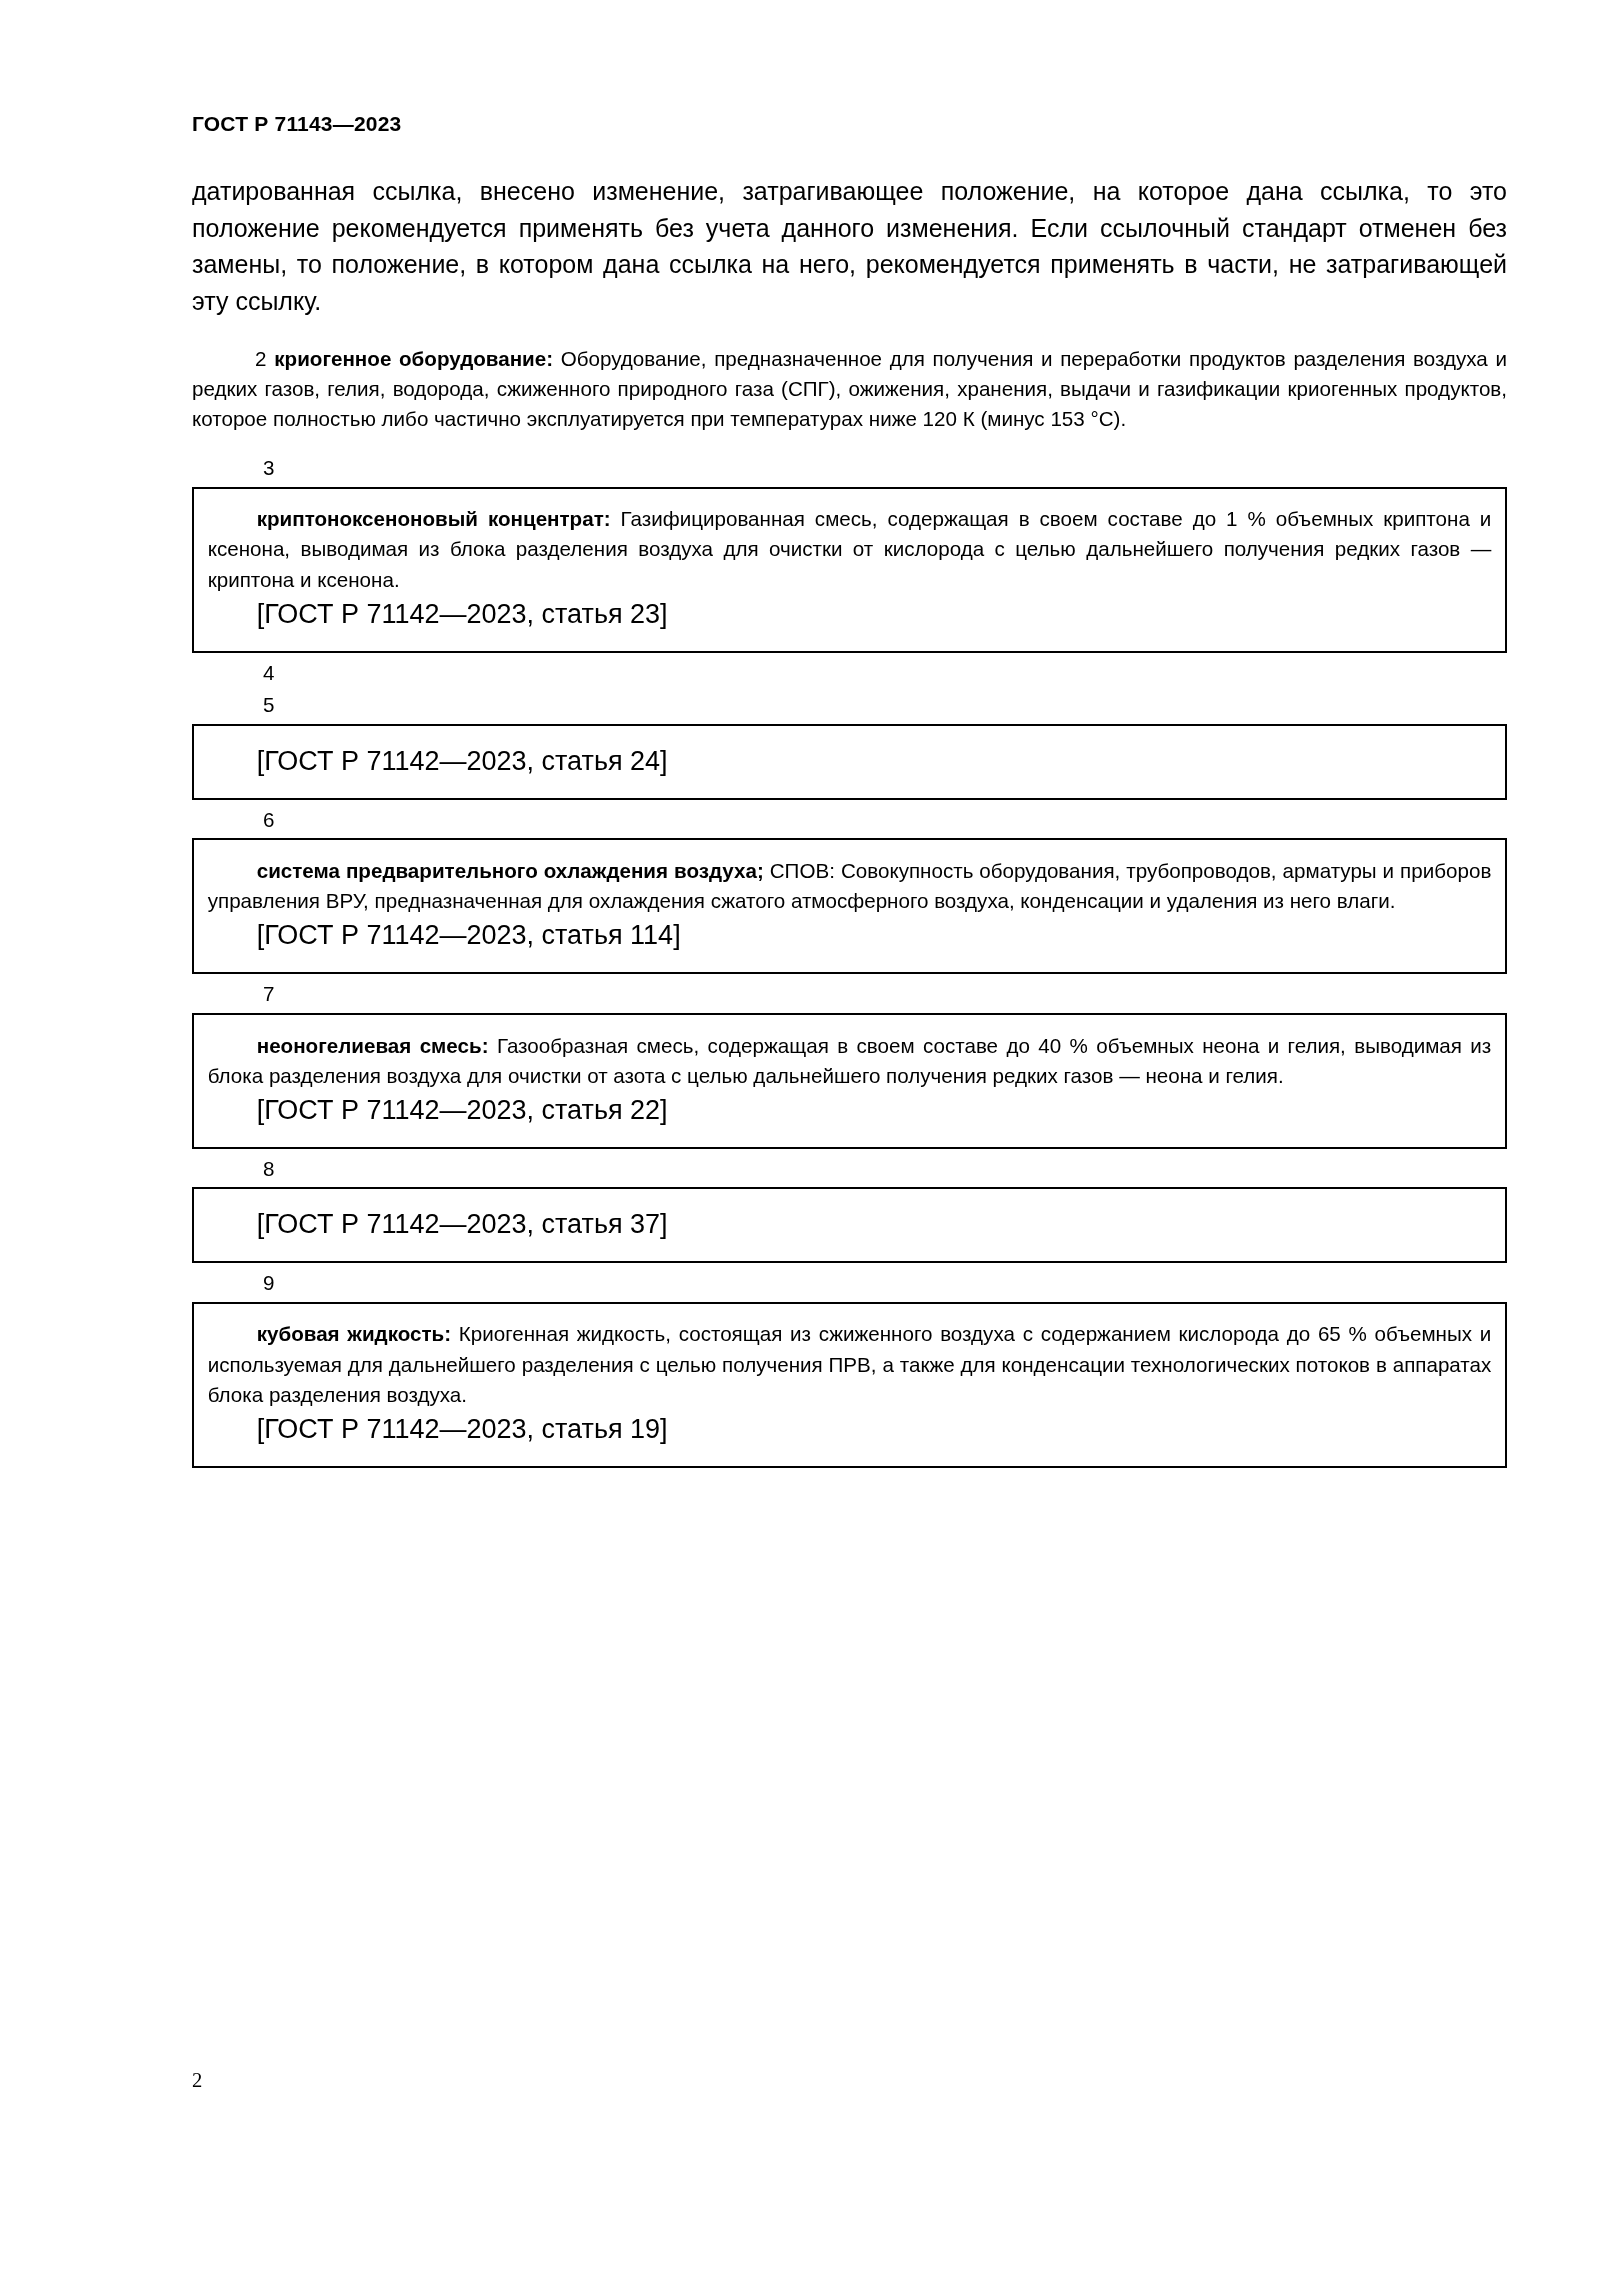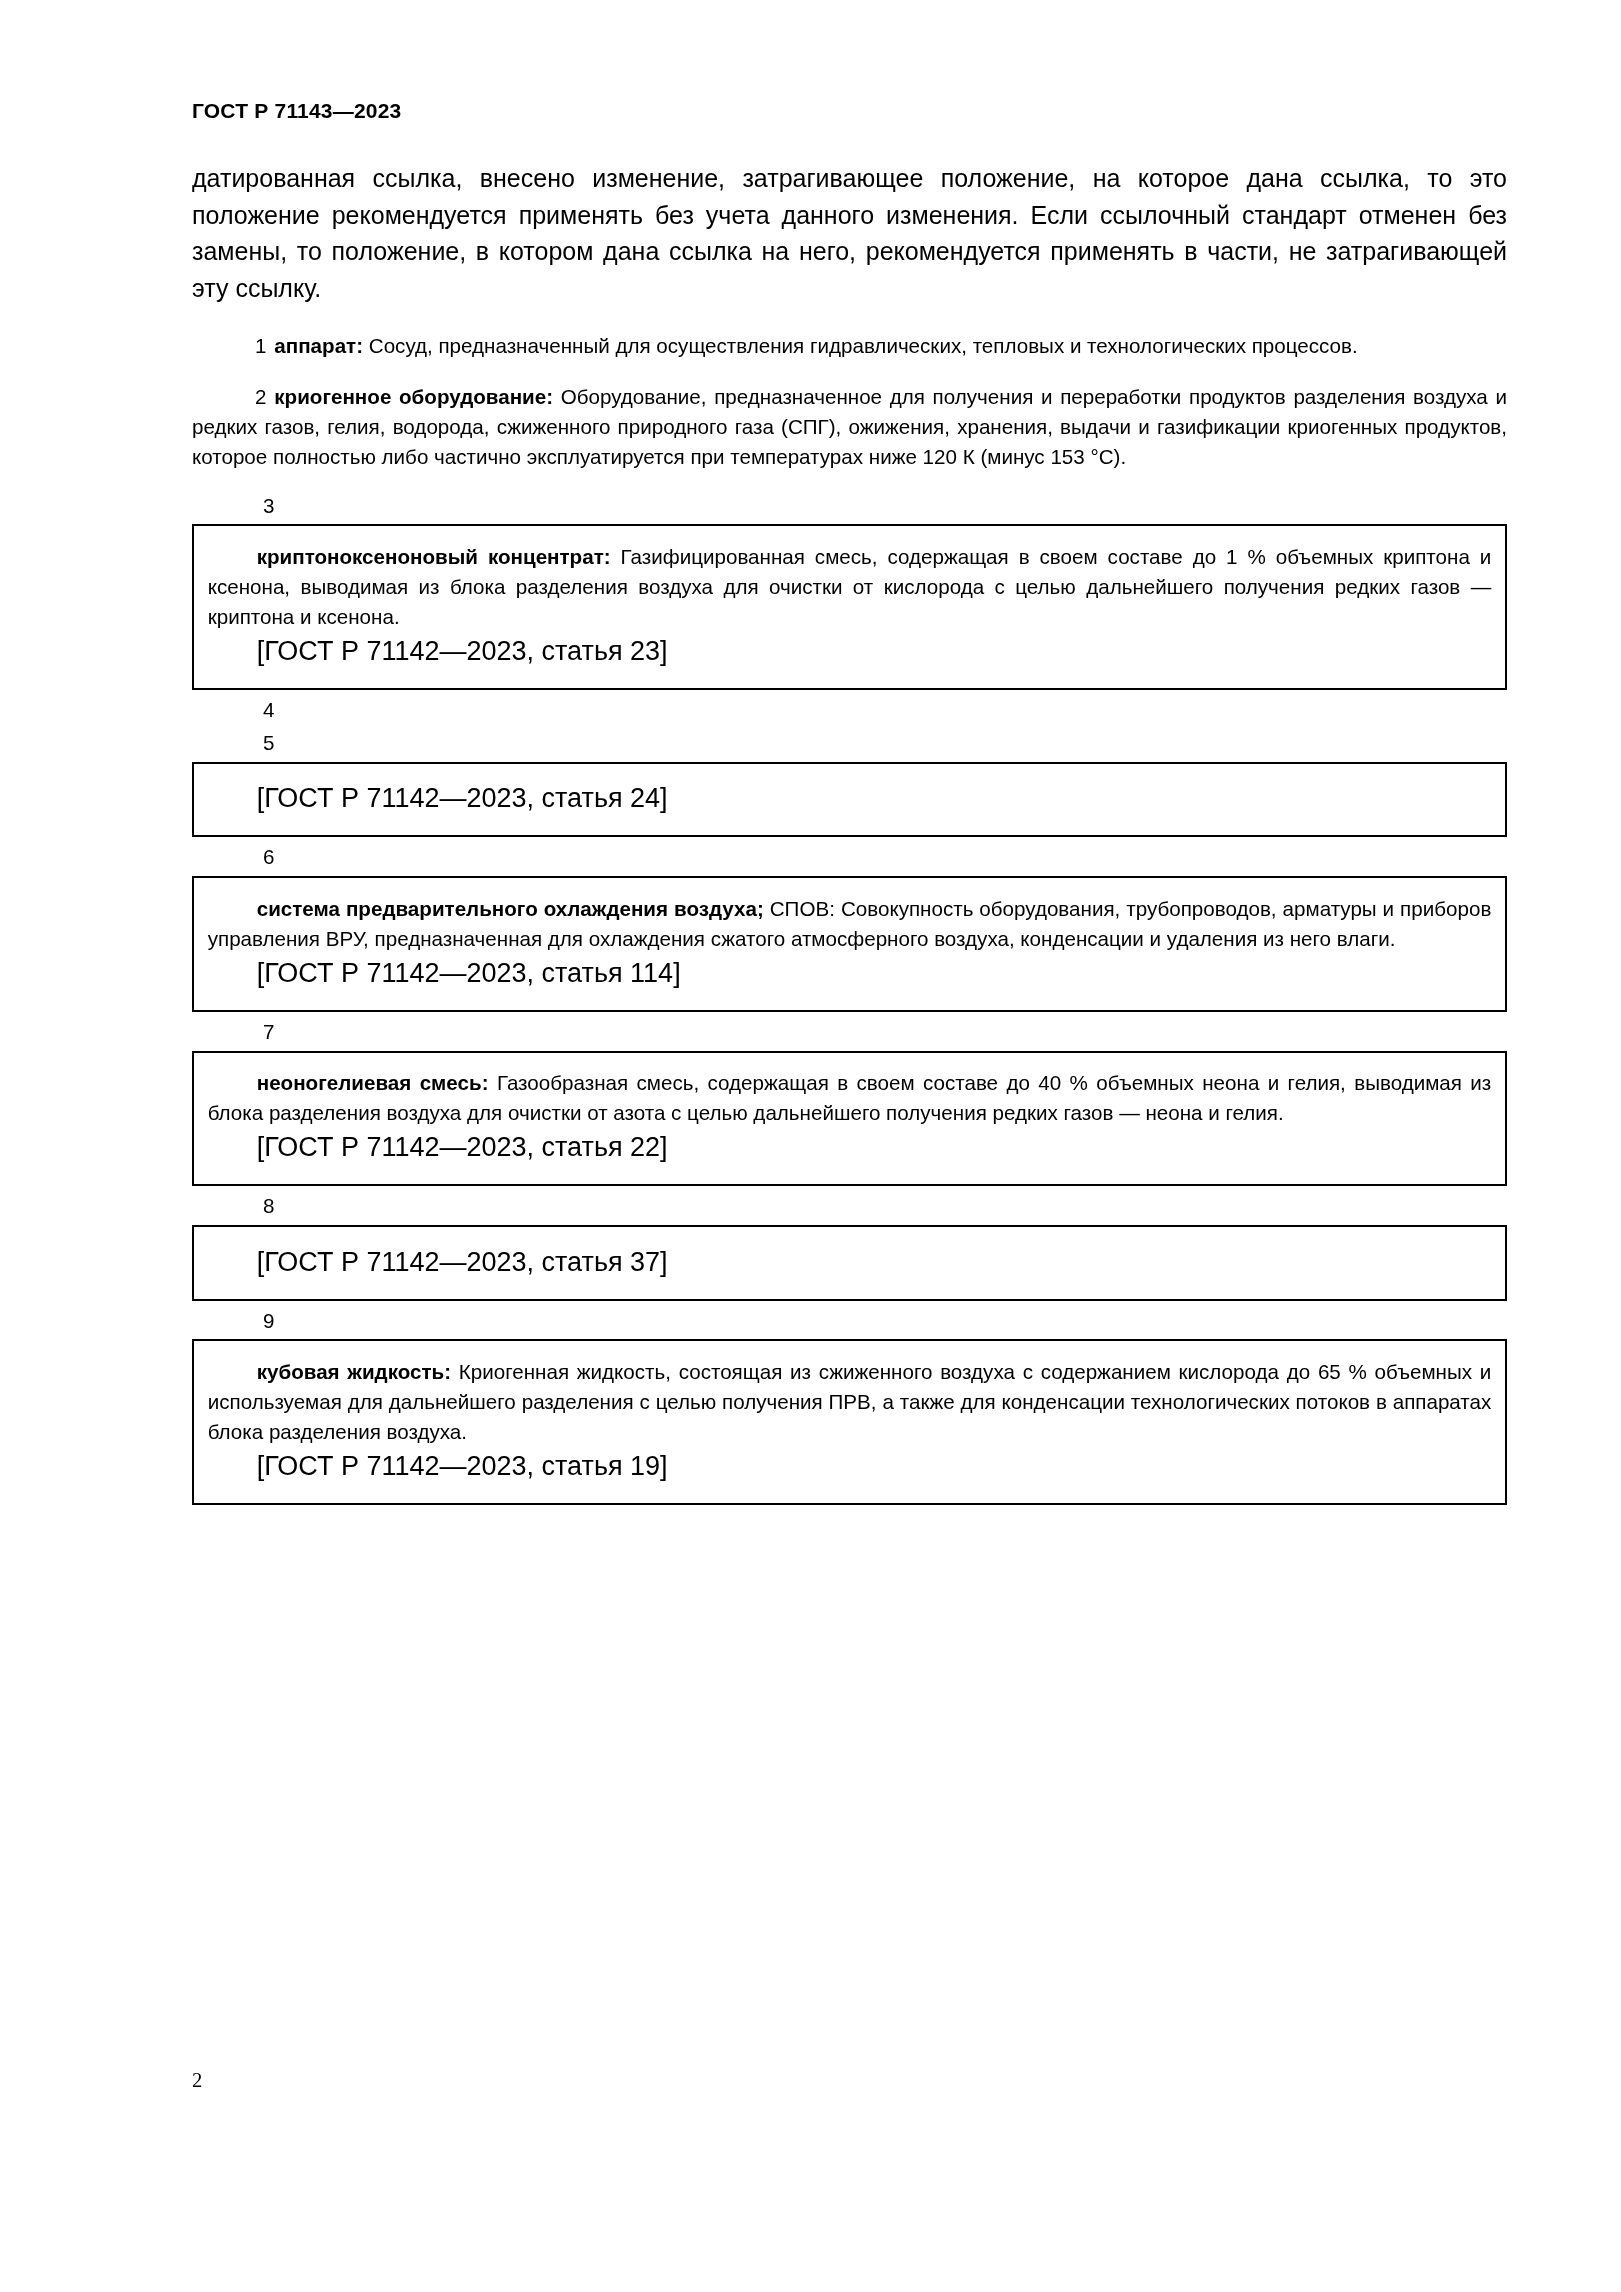--- a/index.html
+++ b/index.html
@@ -15,21 +15,21 @@
     position: relative;
     width: 1621px;
     height: 2293px;
     background: #ffffff;
     box-sizing: border-box;
     overflow: hidden;
   }
   .content {
     position: absolute;
     left: 192px;
-    top: 0;
+    top: 13px;
     width: 1315px;
   }
 
   .running-head {
     font-size: 21px;
     font-weight: bold;
     letter-spacing: 0.2px;
     padding-top: 98px;
     line-height: 1.2;
   }
@@ -120,21 +120,20 @@
 
   <div class="content">
 
     <div class="running-head">ГОСТ Р 71143—2023</div>
 
     <p class="intro-para">датированная ссылка, внесено изменение, затрагивающее положение, на которое дана ссылка, то это положение рекомендуется применять без учета данного изменения. Если ссылочный стандарт отменен без замены, то положение, в котором дана ссылка на него, рекомендуется применять в части, не затрагивающей эту ссылку.</p>
 
 
 
     <div id="plain-terms-host">
-        <p class="term-plain"><span class="tnum">1</span><b>аппарат:</b><span> Сосуд, предназначенный для осуществления гидравлических, тепловых и технологических процессов.</span></p>
         <p class="term-plain"><span class="tnum">2</span><b>криогенное оборудование:</b><span> Оборудование, предназначенное для получения и переработки продуктов разделения воздуха и редких газов, гелия, водорода, сжиженного природного газа (СПГ), ожижения, хранения, выдачи и газификации криогенных продуктов, которое полностью либо частично эксплуатируется при температурах ниже 120 К (минус 153 °C).</span></p>
       </div>
 
     <div id="boxed-terms-host">
         <div class="entry-num">3</div>
         <div class="term-box">
           <p class="defn"><b>криптоноксеноновый концентрат:</b><span> Газифицированная смесь, содержащая в своем составе до 1 % объемных криптона и ксенона, выводимая из блока разделения воздуха для очистки от кислорода с целью дальнейшего получения редких газов — криптона и ксенона.</span></p>
           <p class="source">[ГОСТ Р 71142—2023, статья 23]</p>
         </div>
         <div class="entry-num">4</div>

